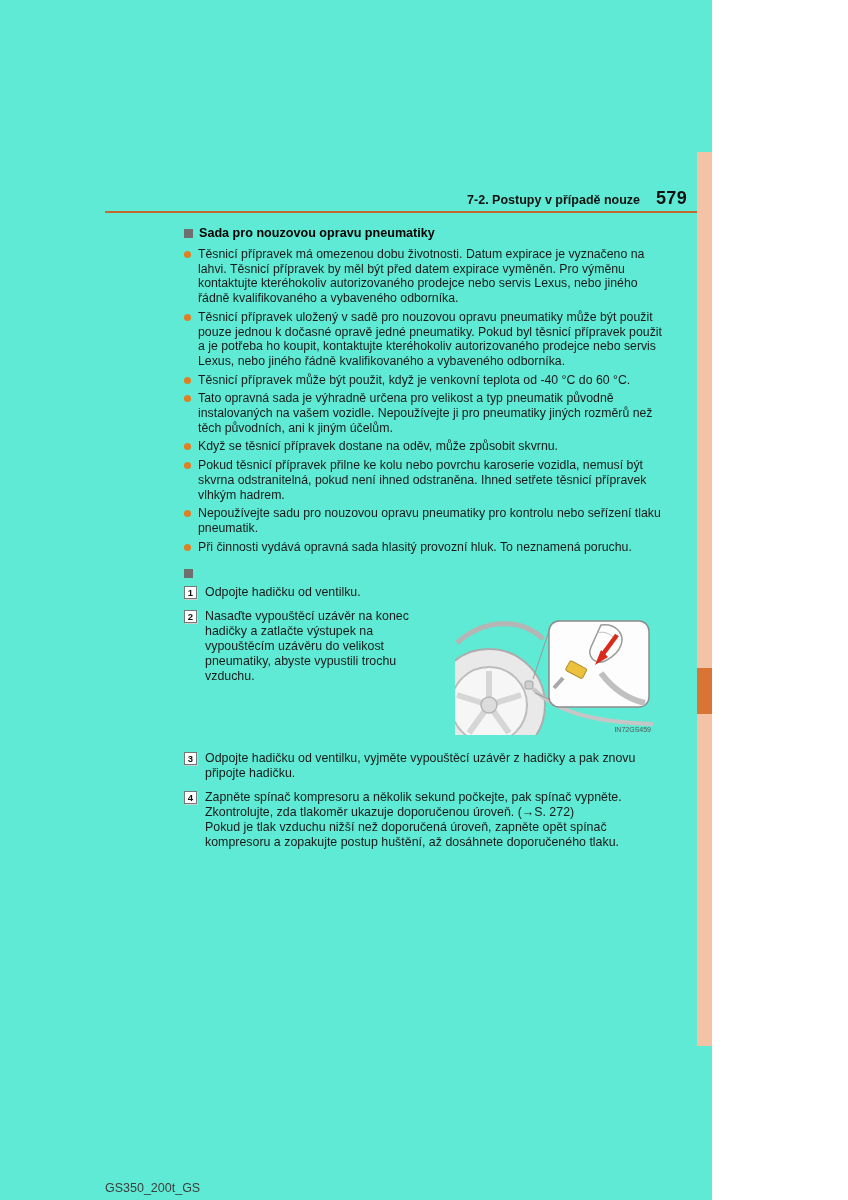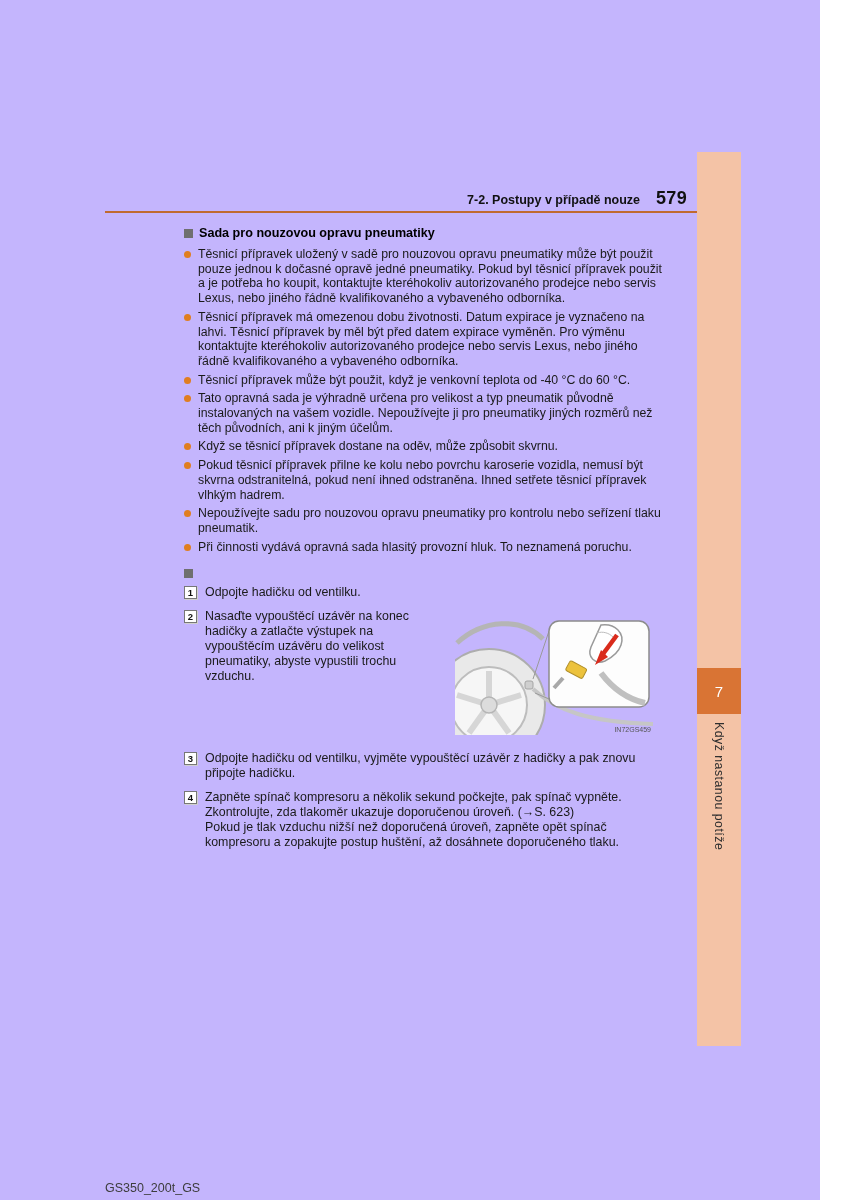--- a/index.html
+++ b/index.html
@@ -1,18 +1,18 @@
 <!DOCTYPE html>
 <html><head>
 <meta charset="utf-8">
 <style>
   * { margin:0; padding:0; box-sizing:border-box; }
   html,body { background:#ffffff; }
   .page {
-    position:relative; width:820px; height:1200px; background:#c4b5fd;
+    position:relative; width:712px; height:1200px; background:#5eead4;
     font-family:"Liberation Sans", sans-serif; color:#1a1a1a; overflow:hidden;
   }
   .header-row {
     position:absolute; top:188px; left:105px; width:582px;
     display:flex; justify-content:flex-end; align-items:baseline; gap:16px;
   }
   .header-section { font-weight:bold; font-size:12.5px; color:#111; }
   .page-num { font-weight:bold; font-size:18px; color:#111; letter-spacing:.3px; }
   .rule { position:absolute; top:211px; left:105px; width:636px; height:2px; background:#C06A30; }
 
@@ -74,25 +74,25 @@
   <div class="content">
 
     <div class="section-head">
       <span class="sq"></span>
       <span>Sada pro nouzovou opravu pneumatiky</span>
     </div>
 
     <div class="bullets">
       <div class="bullet">
         <span class="dot"></span>
-        <span class="bullet-text">Těsnicí přípravek uložený v sadě pro nouzovou opravu pneumatiky může být použit pouze jednou k dočasné opravě jedné pneumatiky. Pokud byl těsnicí přípravek použit a je potřeba ho koupit, kontaktujte kteréhokoliv autorizovaného prodejce nebo servis Lexus, nebo jiného řádně kvalifikovaného a vybaveného odborníka.</span>
+        <span class="bullet-text">Těsnicí přípravek má omezenou dobu životnosti. Datum expirace je vyznačeno na lahvi. Těsnicí přípravek by měl být před datem expirace vyměněn. Pro výměnu kontaktujte kteréhokoliv autorizovaného prodejce nebo servis Lexus, nebo jiného řádně kvalifikovaného a vybaveného odborníka.</span>
       </div>
       <div class="bullet">
         <span class="dot"></span>
-        <span class="bullet-text">Těsnicí přípravek má omezenou dobu životnosti. Datum expirace je vyznačeno na lahvi. Těsnicí přípravek by měl být před datem expirace vyměněn. Pro výměnu kontaktujte kteréhokoliv autorizovaného prodejce nebo servis Lexus, nebo jiného řádně kvalifikovaného a vybaveného odborníka.</span>
+        <span class="bullet-text">Těsnicí přípravek uložený v sadě pro nouzovou opravu pneumatiky může být použit pouze jednou k dočasné opravě jedné pneumatiky. Pokud byl těsnicí přípravek použit a je potřeba ho koupit, kontaktujte kteréhokoliv autorizovaného prodejce nebo servis Lexus, nebo jiného řádně kvalifikovaného a vybaveného odborníka.</span>
       </div>
       <div class="bullet">
         <span class="dot"></span>
         <span class="bullet-text">Těsnicí přípravek může být použit, když je venkovní teplota od -40 °C do 60 °C.</span>
       </div>
       <div class="bullet">
         <span class="dot"></span>
         <span class="bullet-text">Tato opravná sada je výhradně určena pro velikost a typ pneumatik původně instalovaných na vašem vozidle. Nepoužívejte ji pro pneumatiky jiných rozměrů než těch původních, ani k jiným účelům.</span>
       </div>
       <div class="bullet">
@@ -170,21 +170,21 @@
       </div>
 
       <div class="step">
         <span class="stepnum">3</span>
         <div class="step-body">Odpojte hadičku od ventilku, vyjměte vypouštěcí uzávěr z hadičky a pak znovu připojte hadičku.</div>
       </div>
 
       <div class="step">
         <span class="stepnum">4</span>
         <div class="step-body">
-          <div>Zapněte spínač kompresoru a několik sekund počkejte, pak spínač vypněte. Zkontrolujte, zda tlakoměr ukazuje doporučenou úroveň. (→S. 623)</div>
+          <div>Zapněte spínač kompresoru a několik sekund počkejte, pak spínač vypněte. Zkontrolujte, zda tlakoměr ukazuje doporučenou úroveň. (→S. 272)</div>
           <div class="step4-p2">Pokud je tlak vzduchu nižší než doporučená úroveň, zapněte opět spínač kompresoru a zopakujte postup huštění, až dosáhnete doporučeného tlaku.</div>
         </div>
       </div>
 
     </div>
   </div>
 
   <div class="footer">GS350_200t_GS</div>
 
 </div>

